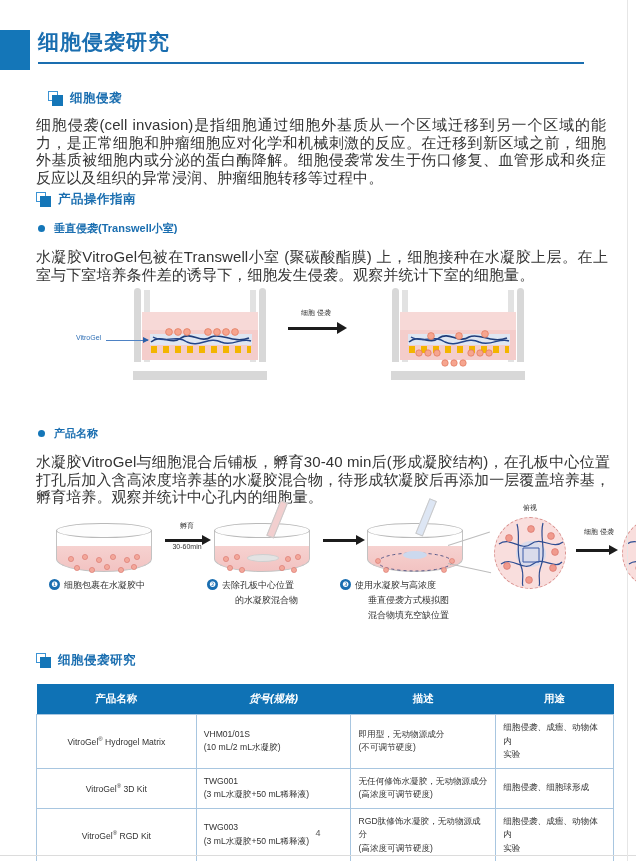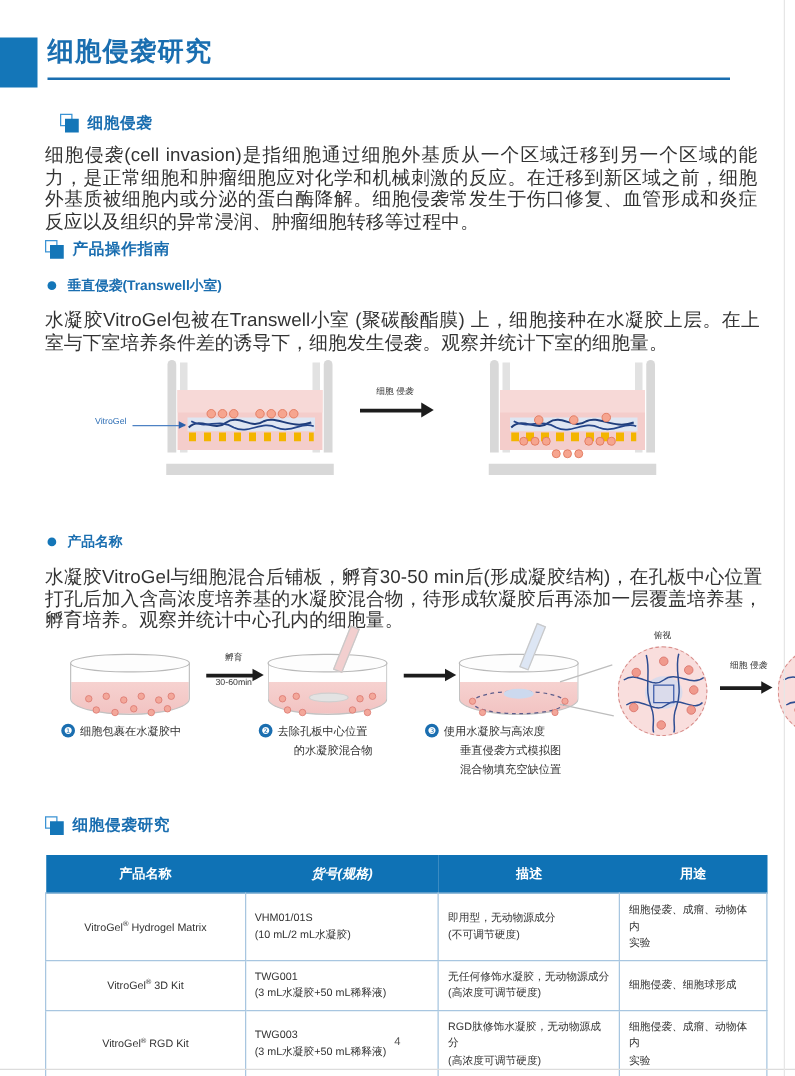--- a/index.html
+++ b/index.html
@@ -276,21 +276,21 @@
 
     <div class="tw-label" style="left:46px; top:46px;">VitroGel</div>
     <div class="arrow-blue" style="left:76px; top:52px; width:42px;"></div>
   </div>
 
 
   <div class="bullet-head" style="left:38px; top:426px;">
     <span class="dot"></span>
     <span class="bullet-title">产品名称</span>
   </div>
-  <div class="para" style="left:36px; top:453px; width:574px;">水凝胶VitroGel与细胞混合后铺板，孵育30-50 min后(形成凝胶结构)，在孔板中心位置打孔后加入含高浓度培养基的水凝胶混合物，待形成软凝胶后再添加一层覆盖培养基，孵育培养。观察并统计中心孔内的细胞量。</div>
+  <div class="para" style="left:36px; top:453px; width:574px;">水凝胶VitroGel与细胞混合后铺板，孵育30-40 min后(形成凝胶结构)，在孔板中心位置打孔后加入含高浓度培养基的水凝胶混合物，待形成软凝胶后再添加一层覆盖培养基，孵育培养。观察并统计中心孔内的细胞量。</div>
 
   <div class="fig-flow">
 
     <div class="dish" style="left:32px; top:18px;">
       <div class="body"></div>
       <div class="rim"></div>
       <svg style="position:absolute;left:8px;top:30px;" width="80" height="22">
         <g fill="#f3a79a" stroke="#d9746c" stroke-width="0.6">
           <circle cx="7" cy="6" r="2.6"></circle>
             <circle cx="21" cy="4" r="2.6"></circle>

